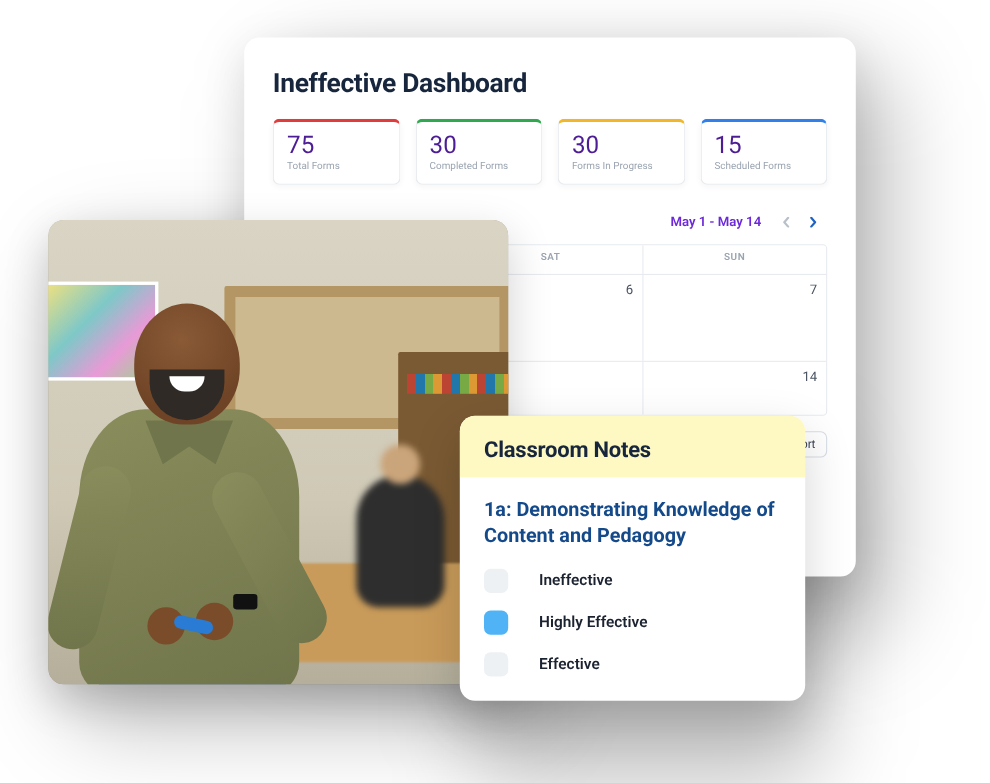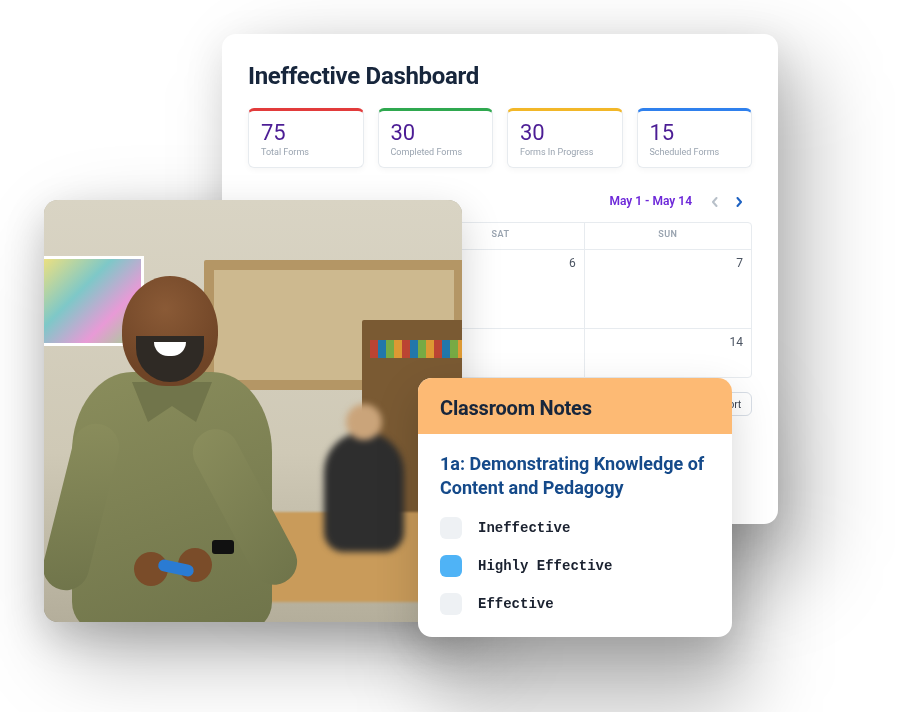--- a/index.html
+++ b/index.html
@@ -238,21 +238,21 @@
     top: 378px;
     left: 418px;
     width: 314px;
     background: #ffffff;
     border-radius: 14px;
     box-shadow: 0 16px 44px rgba(0,0,0,0.16);
     z-index: 4;
     overflow: hidden;
   }
   .notes .nhead {
-    background: #fdba74;
+    background: #fef9c3;
     padding: 18px 22px 14px 22px;
   }
   .notes .nhead h2 {
     font-size: 20px;
     font-weight: 700;
     color: #17263c;
     letter-spacing: -0.2px;
   }
   .notes .nbody {
     padding: 18px 22px 22px 22px;
@@ -260,24 +260,23 @@
   .notes .question {
     font-size: 18px;
     font-weight: 700;
     color: #154a8a;
     line-height: 1.35;
     margin-bottom: 16px;
   }
   .opt {
     display: flex;
     align-items: center;
-    gap: 16px;
+    gap: 28px;
     margin-bottom: 16px;
     cursor: pointer;
-    font-family: Liberation Mono, monospace;
   }
   .opt:last-child { margin-bottom: 0; }
   .opt .box {
     width: 22px;
     height: 22px;
     border-radius: 6px;
     background: #eef1f4;
     flex-shrink: 0;
   }
   .opt.sel .box {

